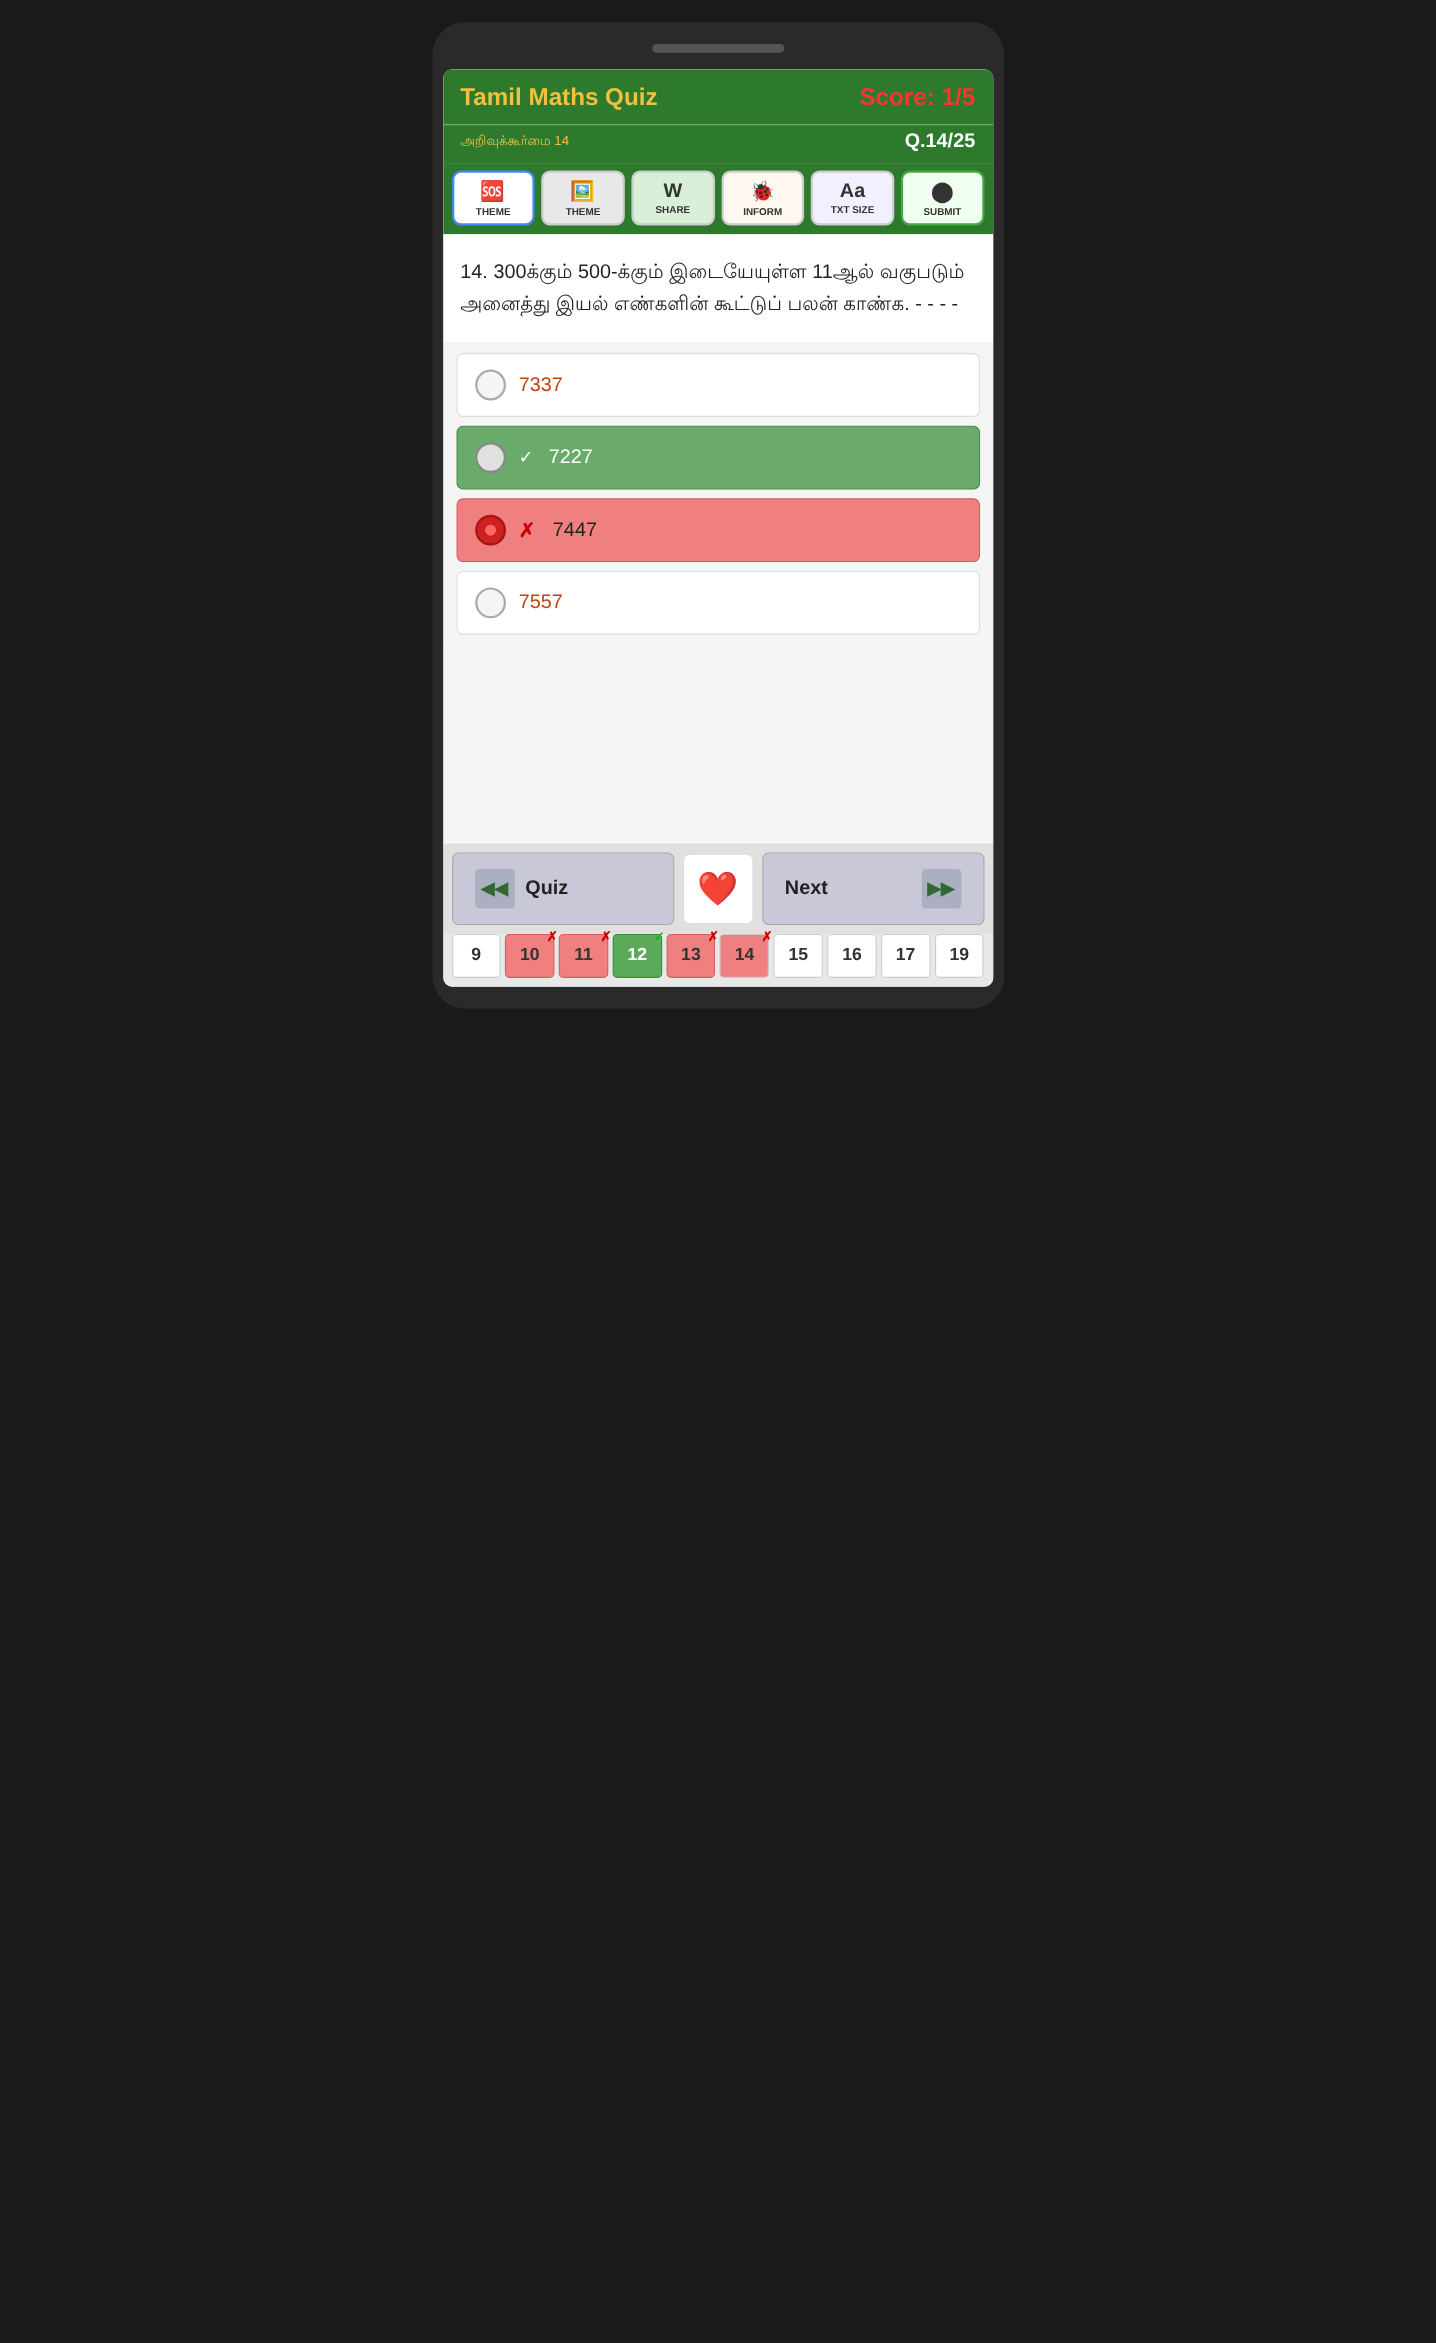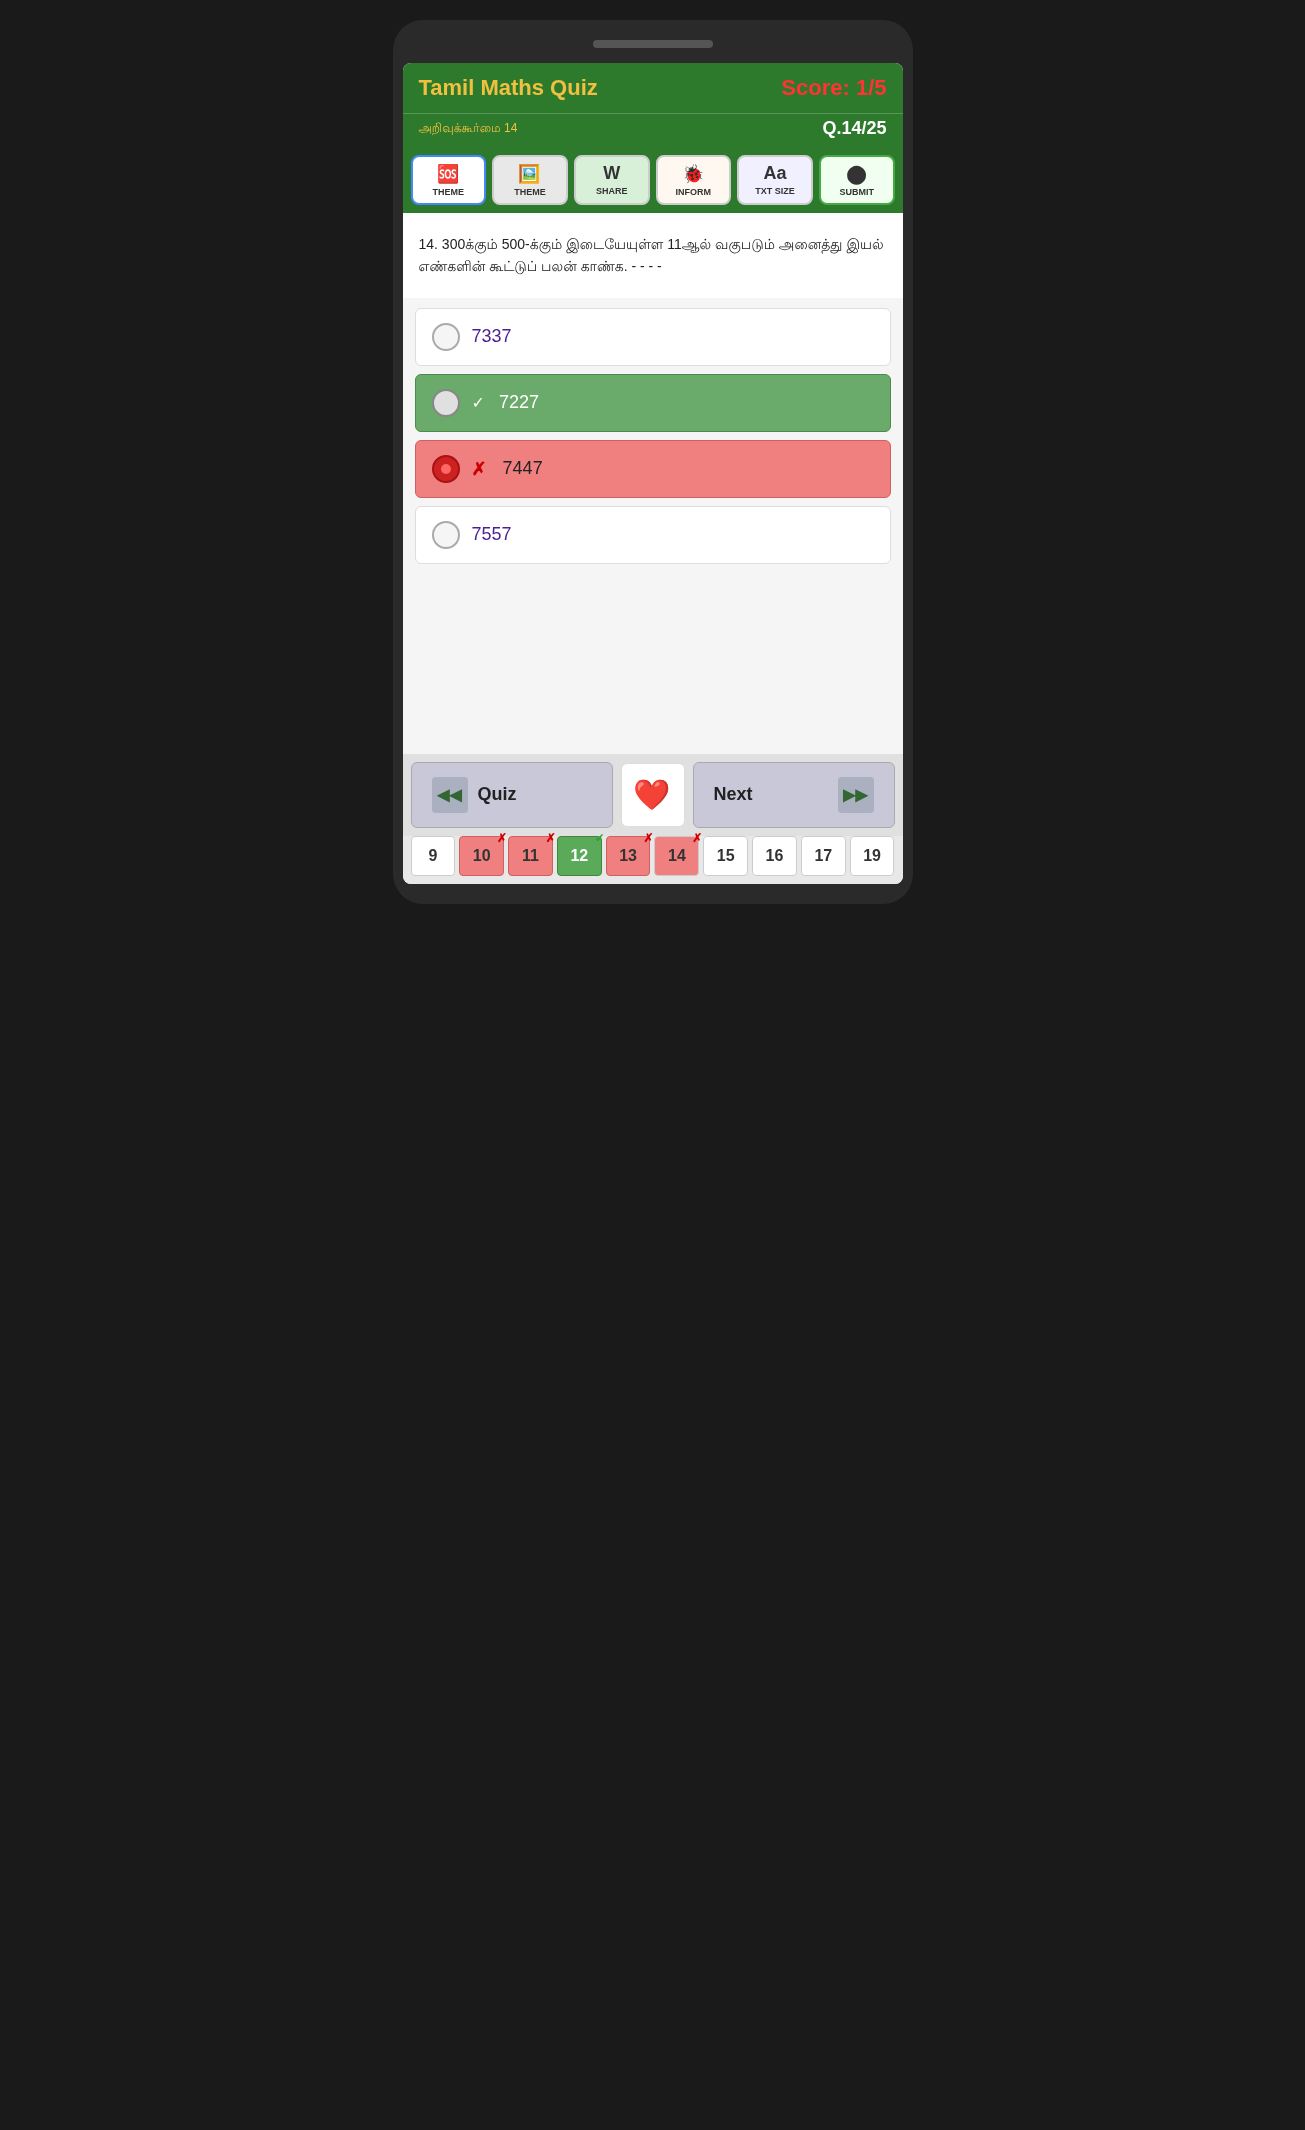--- a/index.html
+++ b/index.html
@@ -91,21 +91,21 @@
     }
     .tool-btn.info-btn { border-color: #4488ff; }
     .tool-btn.theme-btn { background: #e8e8e8; }
     .tool-btn.share-btn { background: #d8f0d8; }
     .tool-btn.inform-btn { background: #fff8f0; }
     .tool-btn.txtsize-btn { background: #f0f0ff; }
     .tool-btn.submit-btn { background: #f0fff0; border-color: #44aa44; }
     .question-area {
       background: white;
       padding: 20px 16px;
-      font-size: 14px;
+      font-size: 18px;
       line-height: 1.6;
       color: #222;
     }
     .options-area {
       background: #f5f5f5;
       padding: 10px 12px;
       display: flex;
       flex-direction: column;
       gap: 8px;
     }
@@ -150,21 +150,21 @@
       width: 10px;
       height: 10px;
       border-radius: 50%;
       background: #44aa22;
     }
     .option-row.wrong .radio-inner {
       background: #ff6666;
     }
     .option-label {
       font-size: 18px;
-      color: #4c1d95;
+      color: #c2410c;
     }
     .option-row.correct .option-label {
       color: white;
     }
     .option-row.wrong .option-label {
       color: #222;
     }
     .check-icon {
       color: white;
       font-size: 16px;

